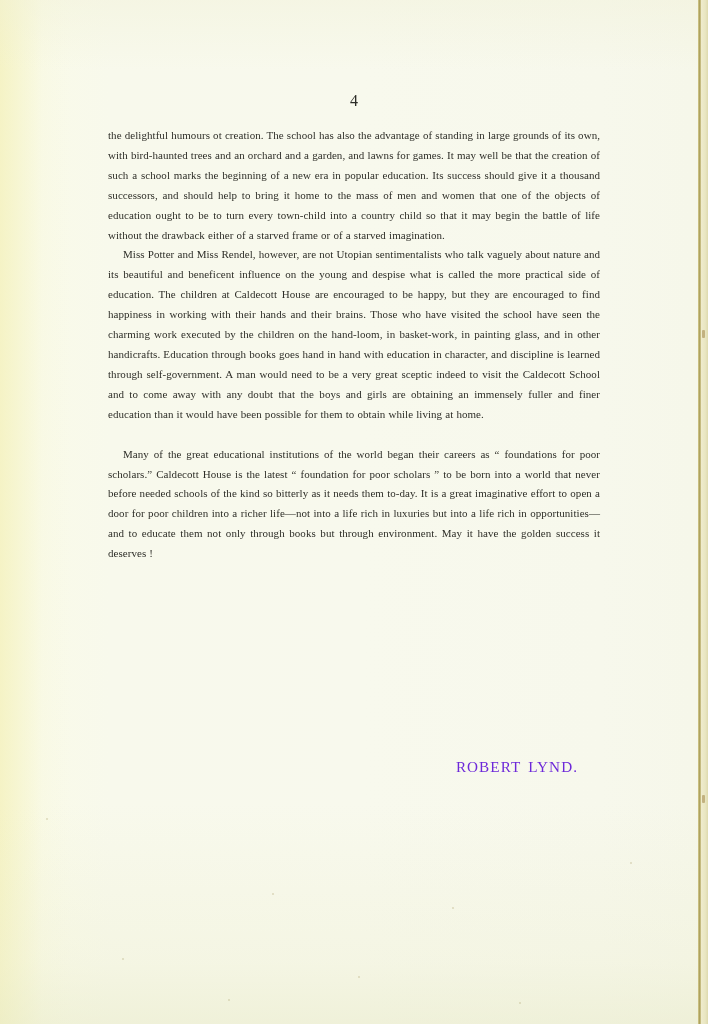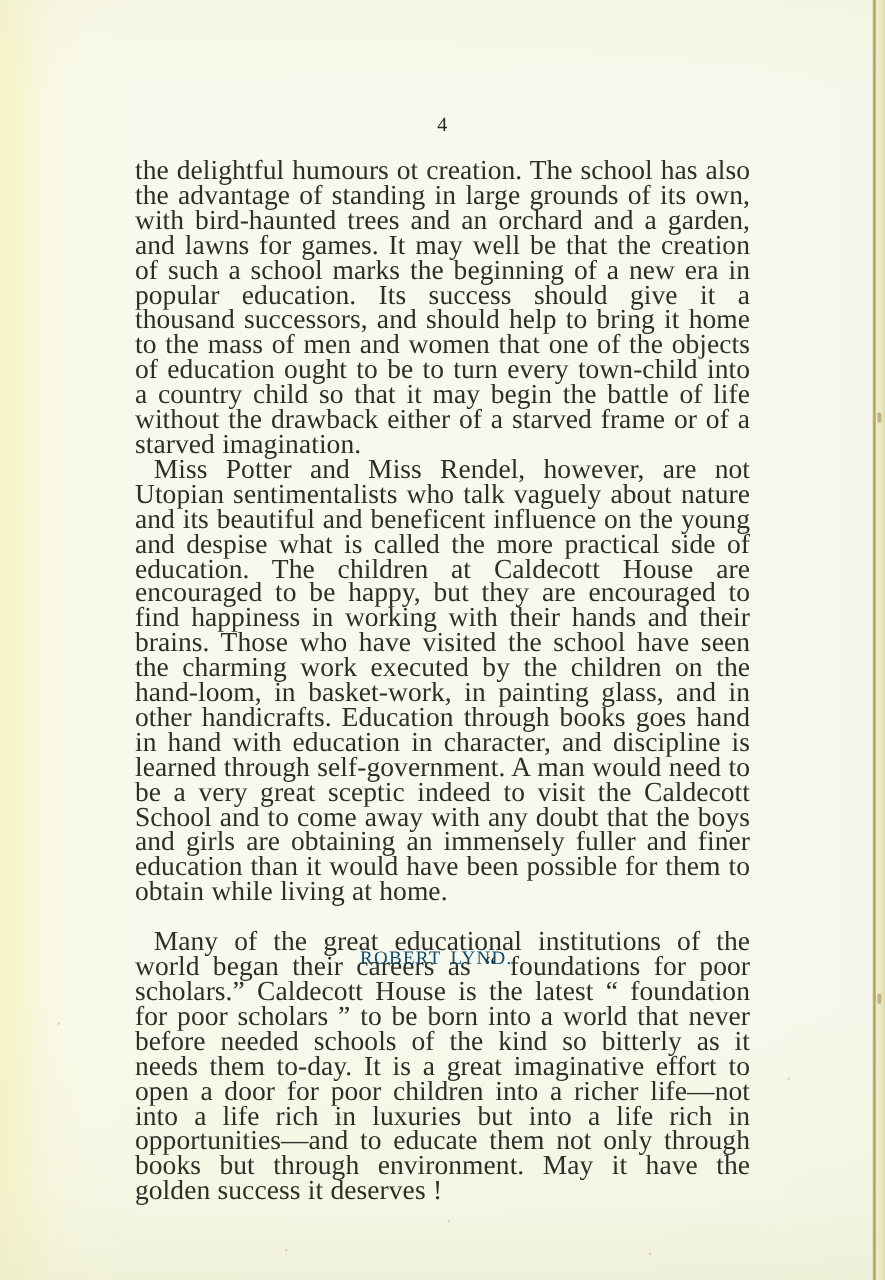--- a/index.html
+++ b/index.html
@@ -101,21 +101,21 @@
     color: #2b2b26;
     letter-spacing: 0.2px;
   }
 
   .text-column {
     position: absolute;
     top: 126px;
     left: 108px;
     width: 492px;
     color: #2e2e28;
-    font-size: 22px;
+    font-size: 11px;
     line-height: 19.9px;
     text-align: justify;
     text-justify: inter-word;
     letter-spacing: 0.05px;
     word-spacing: 0.3px;
     font-family: Liberation Serif, serif;
   }
 
   .para {
     margin: 0;
@@ -129,25 +129,25 @@
   }
 
   .para:last-of-type {
     text-align: justify;
     margin-top: 20px;
   }
 
   .signature {
     position: absolute;
     top: 758px;
-    left: 108px;
+    left: 96px;
     width: 482px;
-    text-align: center;
+    text-align: right;
     font-size: 15.2px;
-    color: #0c4a6e;
+    color: #6d28d9;
     letter-spacing: 1.05px;
     word-spacing: 2.5px;
   }
 
   
   .speck {
     position: absolute;
     background: #b5ac7d;
     border-radius: 50%;
     opacity: 0.42;

